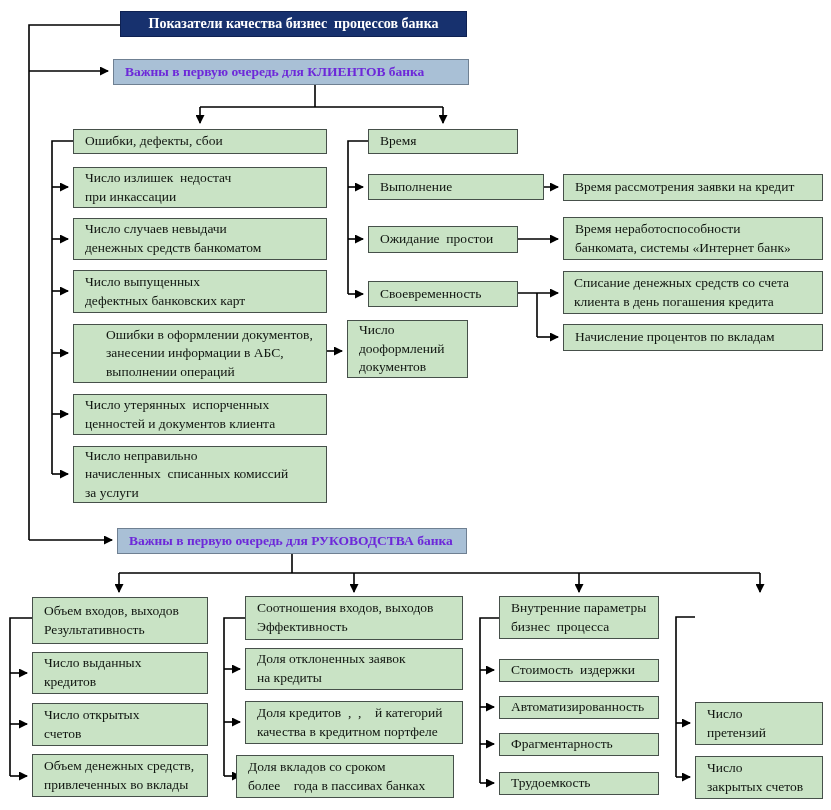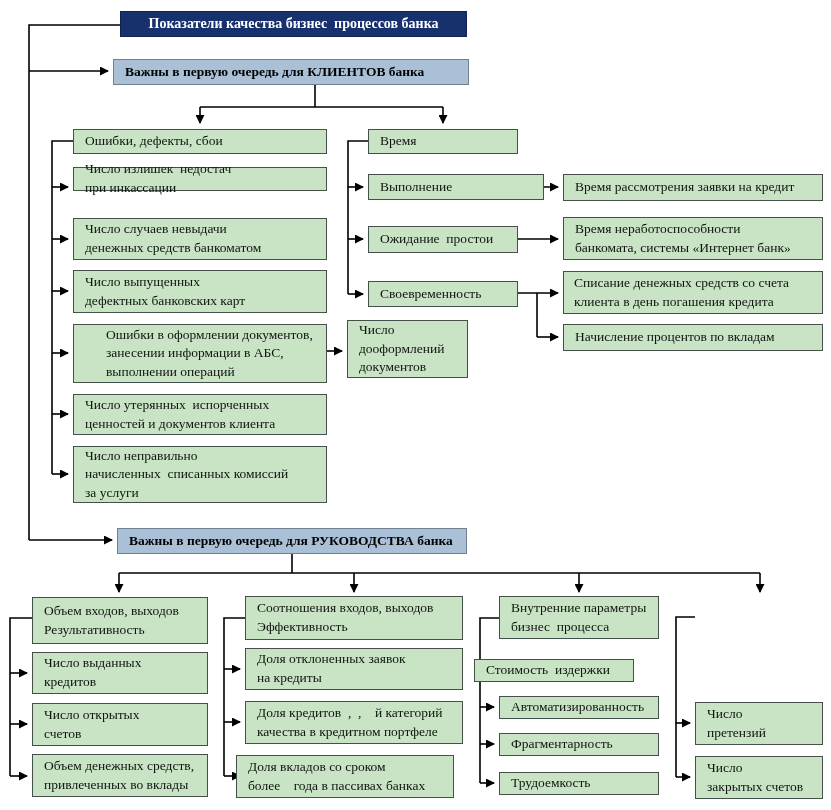--- a/index.html
+++ b/index.html
@@ -11,21 +11,21 @@
   #wires{position:absolute;left:0;top:0;width:831px;height:810px;}
   .box{
     position:absolute;box-sizing:border-box;
     display:flex;align-items:center;
     white-space:pre-wrap;
     font-size:13.5px;line-height:1.38;color:#101510;
     padding:2px 6px 2px 11px;
     font-family:Liberation Serif, serif;
   }
   .g{background:#c9e3c5;border:1.4px solid #46504a;}
-  .b{background:#a9c0d6;border:1.6px solid #6f8092;font-weight:bold;color:#000000;}
+  .b{background:#a9c0d6;border:1.6px solid #6f8092;font-weight:bold;color:#6d28d9;}
   .n{background:#17316e;border:1px solid #0e2152;color:#ffffff;font-weight:bold;
      justify-content:center;text-align:center;font-size:14px;padding:2px 6px;}
 </style>
 </head>
 <body>
 
 <div id="stage">
 
   <svg id="wires" viewBox="0 0 831 810" xmlns="http://www.w3.org/2000/svg">
     <defs>
@@ -90,21 +90,21 @@
       <path d="M676,723 L690,723" marker-end="url(#ah)"></path>
       <path d="M676,777 L690,777" marker-end="url(#ah)"></path>
     </g>
   </svg>
 
   <div class="box n" style="left:120px;top:11px;width:347px;height:26px;">Показатели качества бизнес  процессов банка</div>
 
   <div class="box b" style="left:113px;top:59px;width:356px;height:26px;">Важны в первую очередь для КЛИЕНТОВ банка</div>
 
   <div class="box g" style="left:73px;top:129px;width:254px;height:25px;">Ошибки, дефекты, сбои</div>
-  <div class="box g" style="left:73px;top:167px;width:254px;height:24px;">Число излишек  недостач
+  <div class="box g" style="left:73px;top:167px;width:254px;height:41px;">Число излишек  недостач
 при инкассации</div>
   <div class="box g" style="left:73px;top:218px;width:254px;height:42px;">Число случаев невыдачи
 денежных средств банкоматом</div>
   <div class="box g" style="left:73px;top:270px;width:254px;height:43px;">Число выпущенных
 дефектных банковских карт</div>
   <div class="box g" style="left:73px;top:324px;width:254px;height:59px;padding-left:32px;">Ошибки в оформлении документов,
 занесении информации в АБС,
 выполнении операций</div>
   <div class="box g" style="left:73px;top:394px;width:254px;height:41px;">Число утерянных  испорченных
 ценностей и документов клиента</div>
@@ -142,21 +142,21 @@
 Эффективность</div>
   <div class="box g" style="left:245px;top:648px;width:218px;height:42px;">Доля отклоненных заявок
 на кредиты</div>
   <div class="box g" style="left:245px;top:701px;width:218px;height:43px;">Доля кредитов  ,  ,    й категорий
 качества в кредитном портфеле</div>
   <div class="box g" style="left:236px;top:755px;width:218px;height:43px;">Доля вкладов со сроком
 более    года в пассивах банках</div>
 
   <div class="box g" style="left:499px;top:596px;width:160px;height:43px;">Внутренние параметры
 бизнес  процесса</div>
-  <div class="box g" style="left:474px;top:659px;width:160px;height:23px;">Стоимость  издержки</div>
+  <div class="box g" style="left:499px;top:659px;width:160px;height:23px;">Стоимость  издержки</div>
   <div class="box g" style="left:499px;top:696px;width:160px;height:23px;">Автоматизированность</div>
   <div class="box g" style="left:499px;top:733px;width:160px;height:23px;">Фрагментарность</div>
   <div class="box g" style="left:499px;top:772px;width:160px;height:23px;">Трудоемкость</div>
 
   <div class="box g" style="left:695px;top:702px;width:128px;height:43px;">Число
 претензий</div>
   <div class="box g" style="left:695px;top:756px;width:128px;height:43px;">Число
 закрытых счетов</div>
 
 </div>

